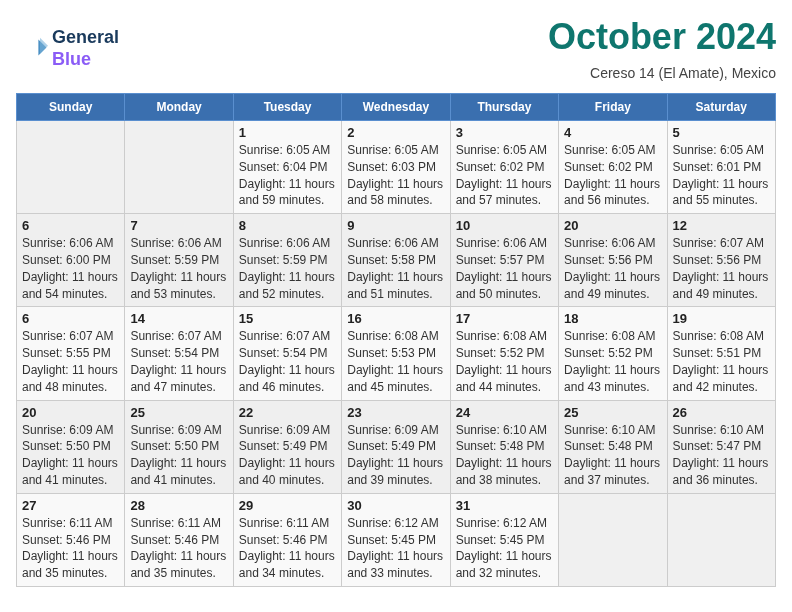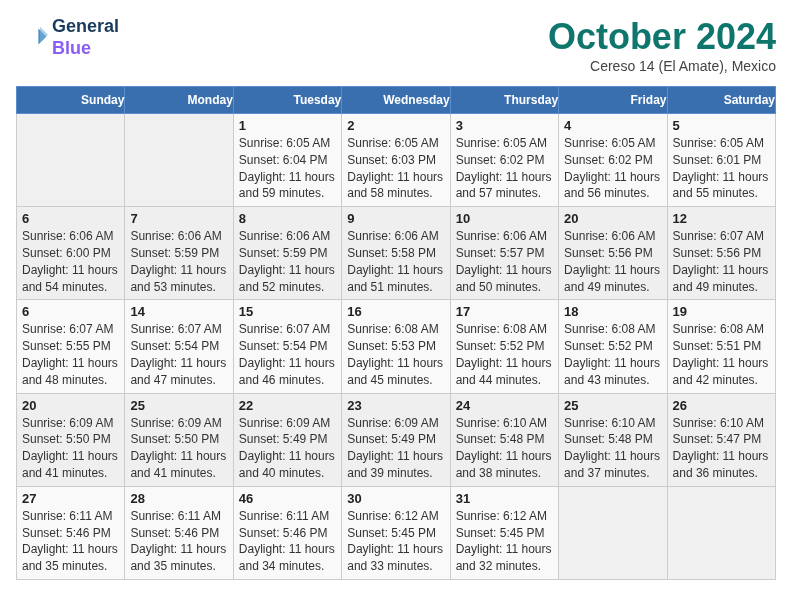--- a/index.html
+++ b/index.html
@@ -6,21 +6,21 @@
     body {
       font-family: Arial, sans-serif;
       background: #fff;
       width: 792px;
       min-height: 612px;
       padding: 16px;
     }
     .header {
       display: flex;
       justify-content: space-between;
-      align-items: flex-start;
+      align-items: center;
       margin-bottom: 12px;
     }
     .logo {
       display: flex;
       align-items: center;
       gap: 4px;
     }
     .logo-text {
       font-size: 18px;
       font-weight: bold;
@@ -34,30 +34,31 @@
     }
     .title-block { text-align: right; }
     .month-title {
       font-size: 36px;
       font-weight: bold;
       color: #0f766e;
     }
     .subtitle {
       font-size: 14px;
       color: #444;
+      margin-top: 7px;
     }
     table {
       width: 100%;
       border-collapse: collapse;
       font-size: 10.5px;
     }
     thead tr th {
       background: #3a6faf;
       color: #fff;
-      text-align: right;
+      text-align: center;
       padding: 6px 0;
       font-size: 12px;
       border: 1px solid #5a8fcf;
     }
     tbody tr td {
       vertical-align: top;
       border: 1px solid #ccc;
       padding: 4px 5px;
       min-height: 80px;
       width: calc(100% / 7);
@@ -285,21 +286,21 @@
 Sunset: 5:46 PM
 Daylight: 11 hours and 35 minutes.</div>
         </td>
         <td>
           <span class="day-number">28</span>
           <div class="day-info" style="white-space: pre-wrap;">Sunrise: 6:11 AM
 Sunset: 5:46 PM
 Daylight: 11 hours and 35 minutes.</div>
         </td>
         <td>
-          <span class="day-number">46</span>
+          <span class="day-number">29</span>
           <div class="day-info" style="white-space: pre-wrap;">Sunrise: 6:11 AM
 Sunset: 5:46 PM
 Daylight: 11 hours and 34 minutes.</div>
         </td>
         <td>
           <span class="day-number">30</span>
           <div class="day-info" style="white-space: pre-wrap;">Sunrise: 6:12 AM
 Sunset: 5:45 PM
 Daylight: 11 hours and 33 minutes.</div>
         </td>

